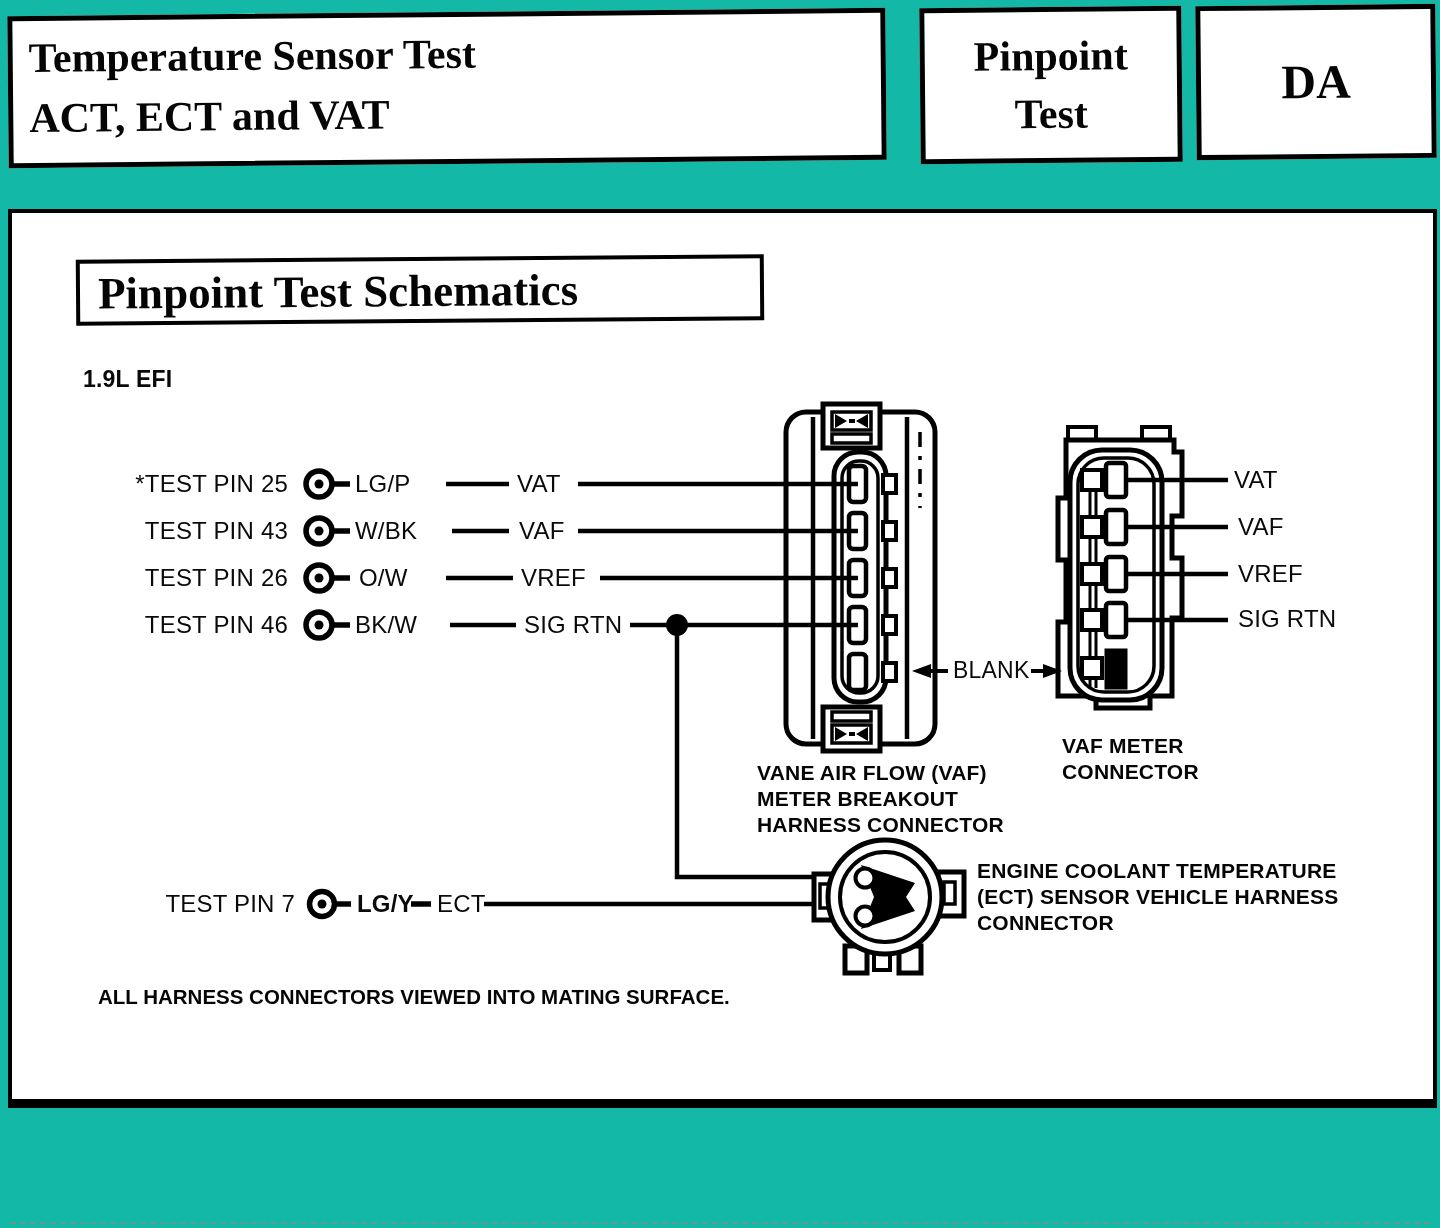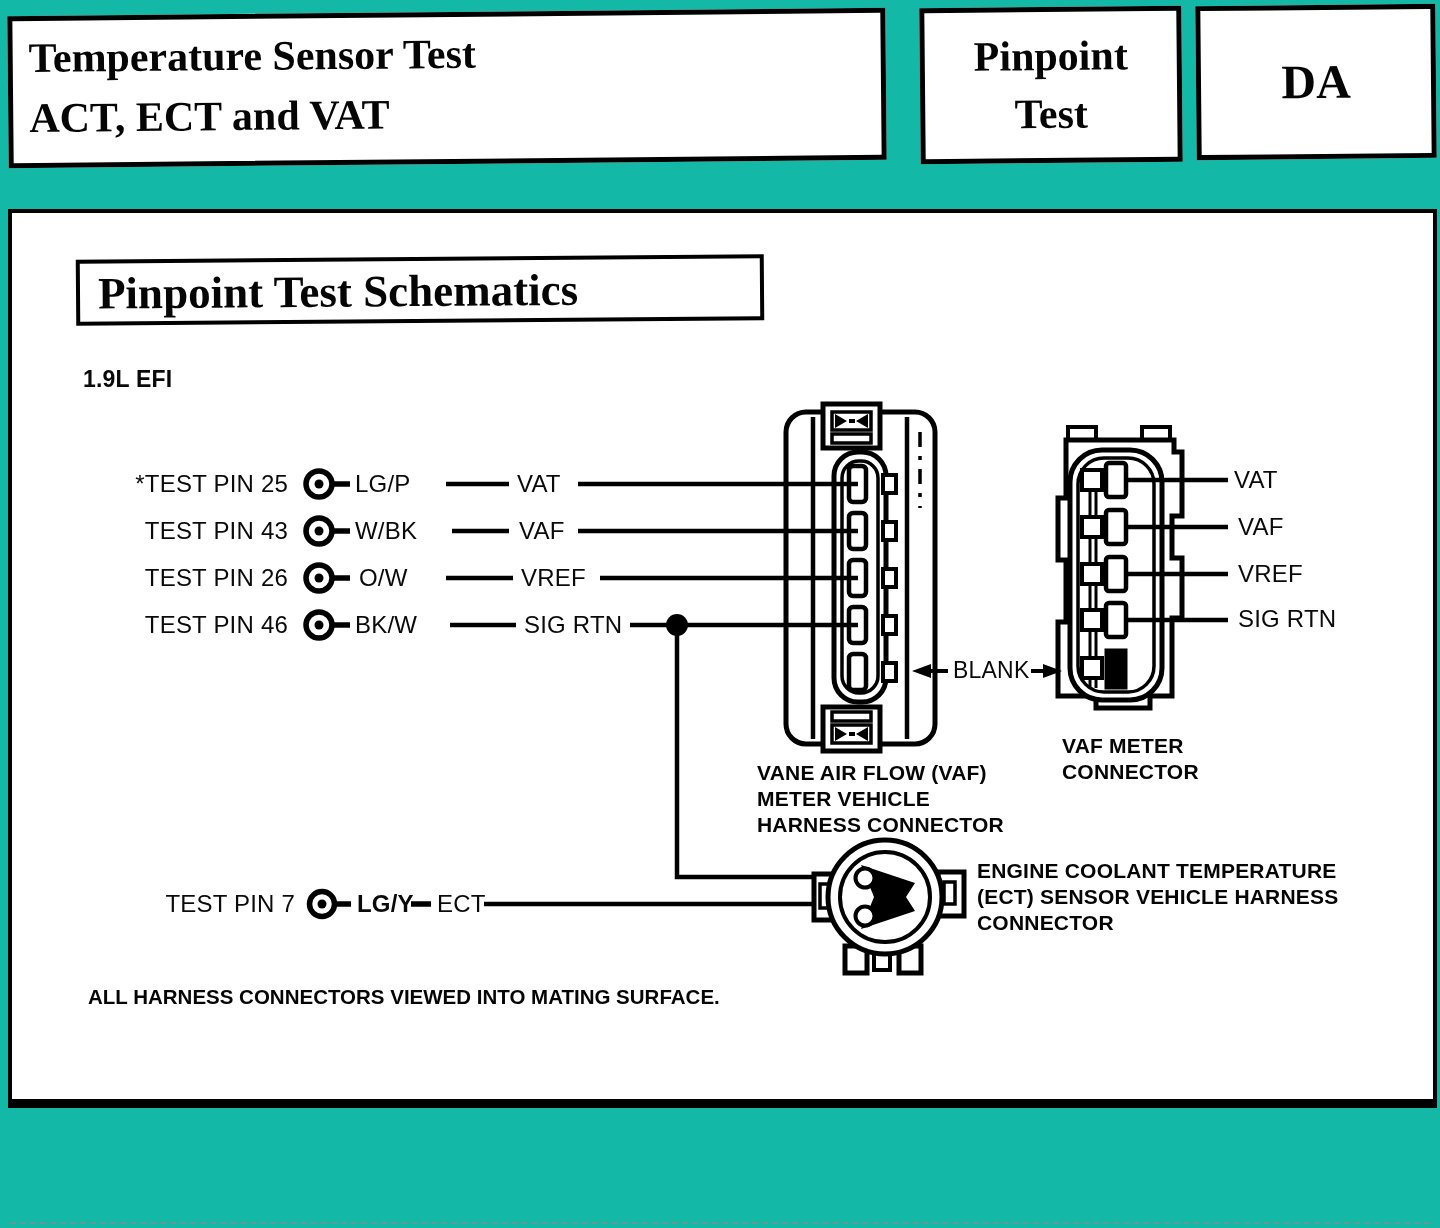--- a/index.html
+++ b/index.html
@@ -198,33 +198,33 @@
   <div class="t" style="left:1238px;top:619px;">SIG RTN</div>
 
   <div class="t" style="left:953px;top:670px;font-size:23px;">BLANK</div>
 
   <div class="t pinlab" style="left:137px;top:904px;">TEST PIN 7</div>
   <div class="t" style="left:357px;top:904px;font-weight:bold;">LG/Y</div>
   <div class="t" style="left:437px;top:904px;">ECT</div>
 
   <div class="cap" style="left:757px;top:760px;">
     <div>VANE AIR FLOW (VAF)</div>
-    <div>METER VEHICLE</div>
+    <div>METER BREAKOUT</div>
     <div>HARNESS CONNECTOR</div>
   </div>
 
   <div class="cap" style="left:1062px;top:733px;">
     <div>VAF METER</div>
     <div>CONNECTOR</div>
   </div>
 
   <div class="cap" style="left:977px;top:858px;">
     <div>ENGINE COOLANT TEMPERATURE</div>
     <div>(ECT) SENSOR VEHICLE HARNESS</div>
     <div>CONNECTOR</div>
   </div>
 
   <div class="abs" style="left:88px;top:983px;">
-    <div class="foot" style="">ALL HARNESS CONNECTORS VIEWED INTO MATING SURFACE.</div>
+    <div class="foot" style="margin-left:10px;">ALL HARNESS CONNECTORS VIEWED INTO MATING SURFACE.</div>
   </div>
 
   <div class="abs" style="left:10px;top:1222px;width:1420px;border-top:2px dashed #8a8a8a;opacity:.7;"></div>
 </div>
 
 </body></html>

